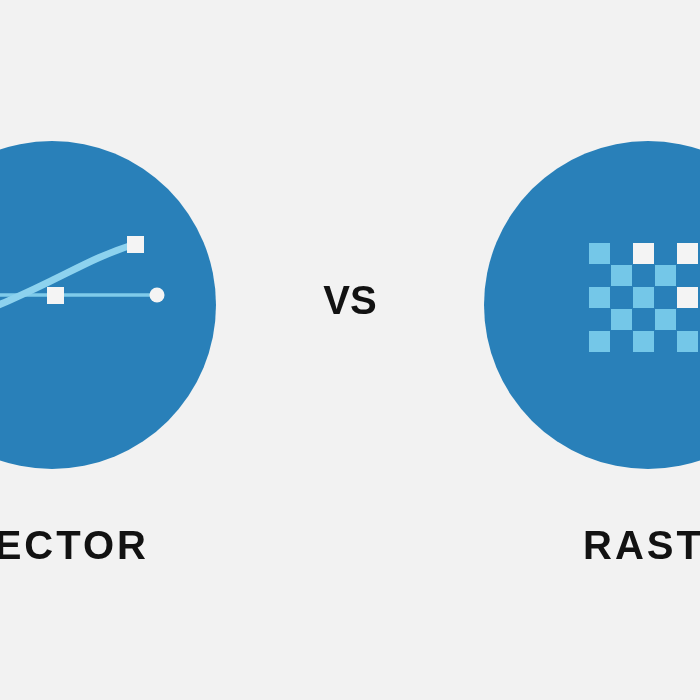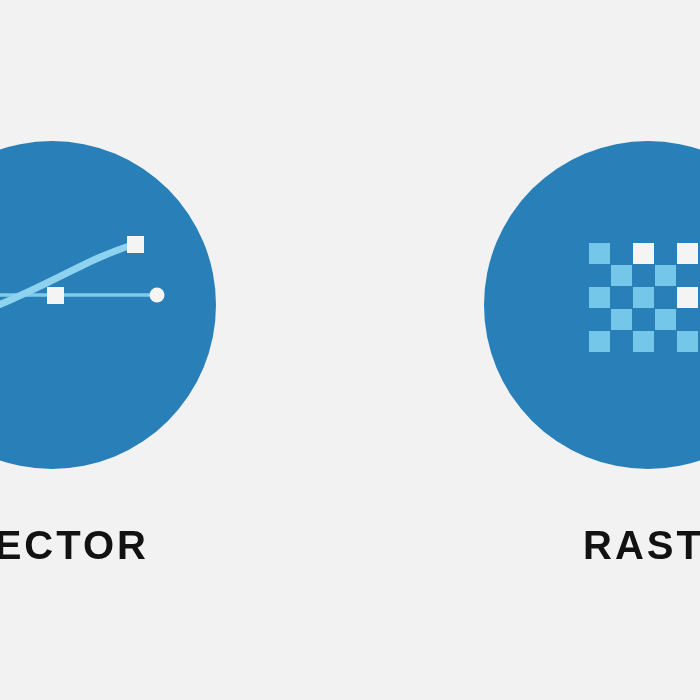--- a/index.html
+++ b/index.html
@@ -111,18 +111,19 @@
       <div class="pixel-cell" style="left: 0px; top: 44px; width: 21px; height: 21px; background: rgb(116, 199, 232);"></div>
       <div class="pixel-cell" style="left: 44px; top: 44px; width: 21px; height: 21px; background: rgb(116, 199, 232);"></div>
       <div class="pixel-cell" style="left: 88px; top: 44px; width: 21px; height: 21px; background: rgb(244, 244, 244);"></div>
       <div class="pixel-cell" style="left: 22px; top: 66px; width: 21px; height: 21px; background: rgb(116, 199, 232);"></div>
       <div class="pixel-cell" style="left: 66px; top: 66px; width: 21px; height: 21px; background: rgb(116, 199, 232);"></div>
       <div class="pixel-cell" style="left: 0px; top: 88px; width: 21px; height: 21px; background: rgb(116, 199, 232);"></div>
       <div class="pixel-cell" style="left: 44px; top: 88px; width: 21px; height: 21px; background: rgb(116, 199, 232);"></div>
       <div class="pixel-cell" style="left: 88px; top: 88px; width: 21px; height: 21px; background: rgb(116, 199, 232);"></div>
     </div>
 
+  <div class="vs-label" style="color: rgb(18, 18, 18);">VS</div>
 
   <div class="caption" id="vector-caption" style="color: rgb(18, 18, 18);">VECTOR</div>
 
   <div class="caption" id="raster-caption" style="color: rgb(18, 18, 18);">RASTER</div>
 
 </div>
 
 </body></html>

